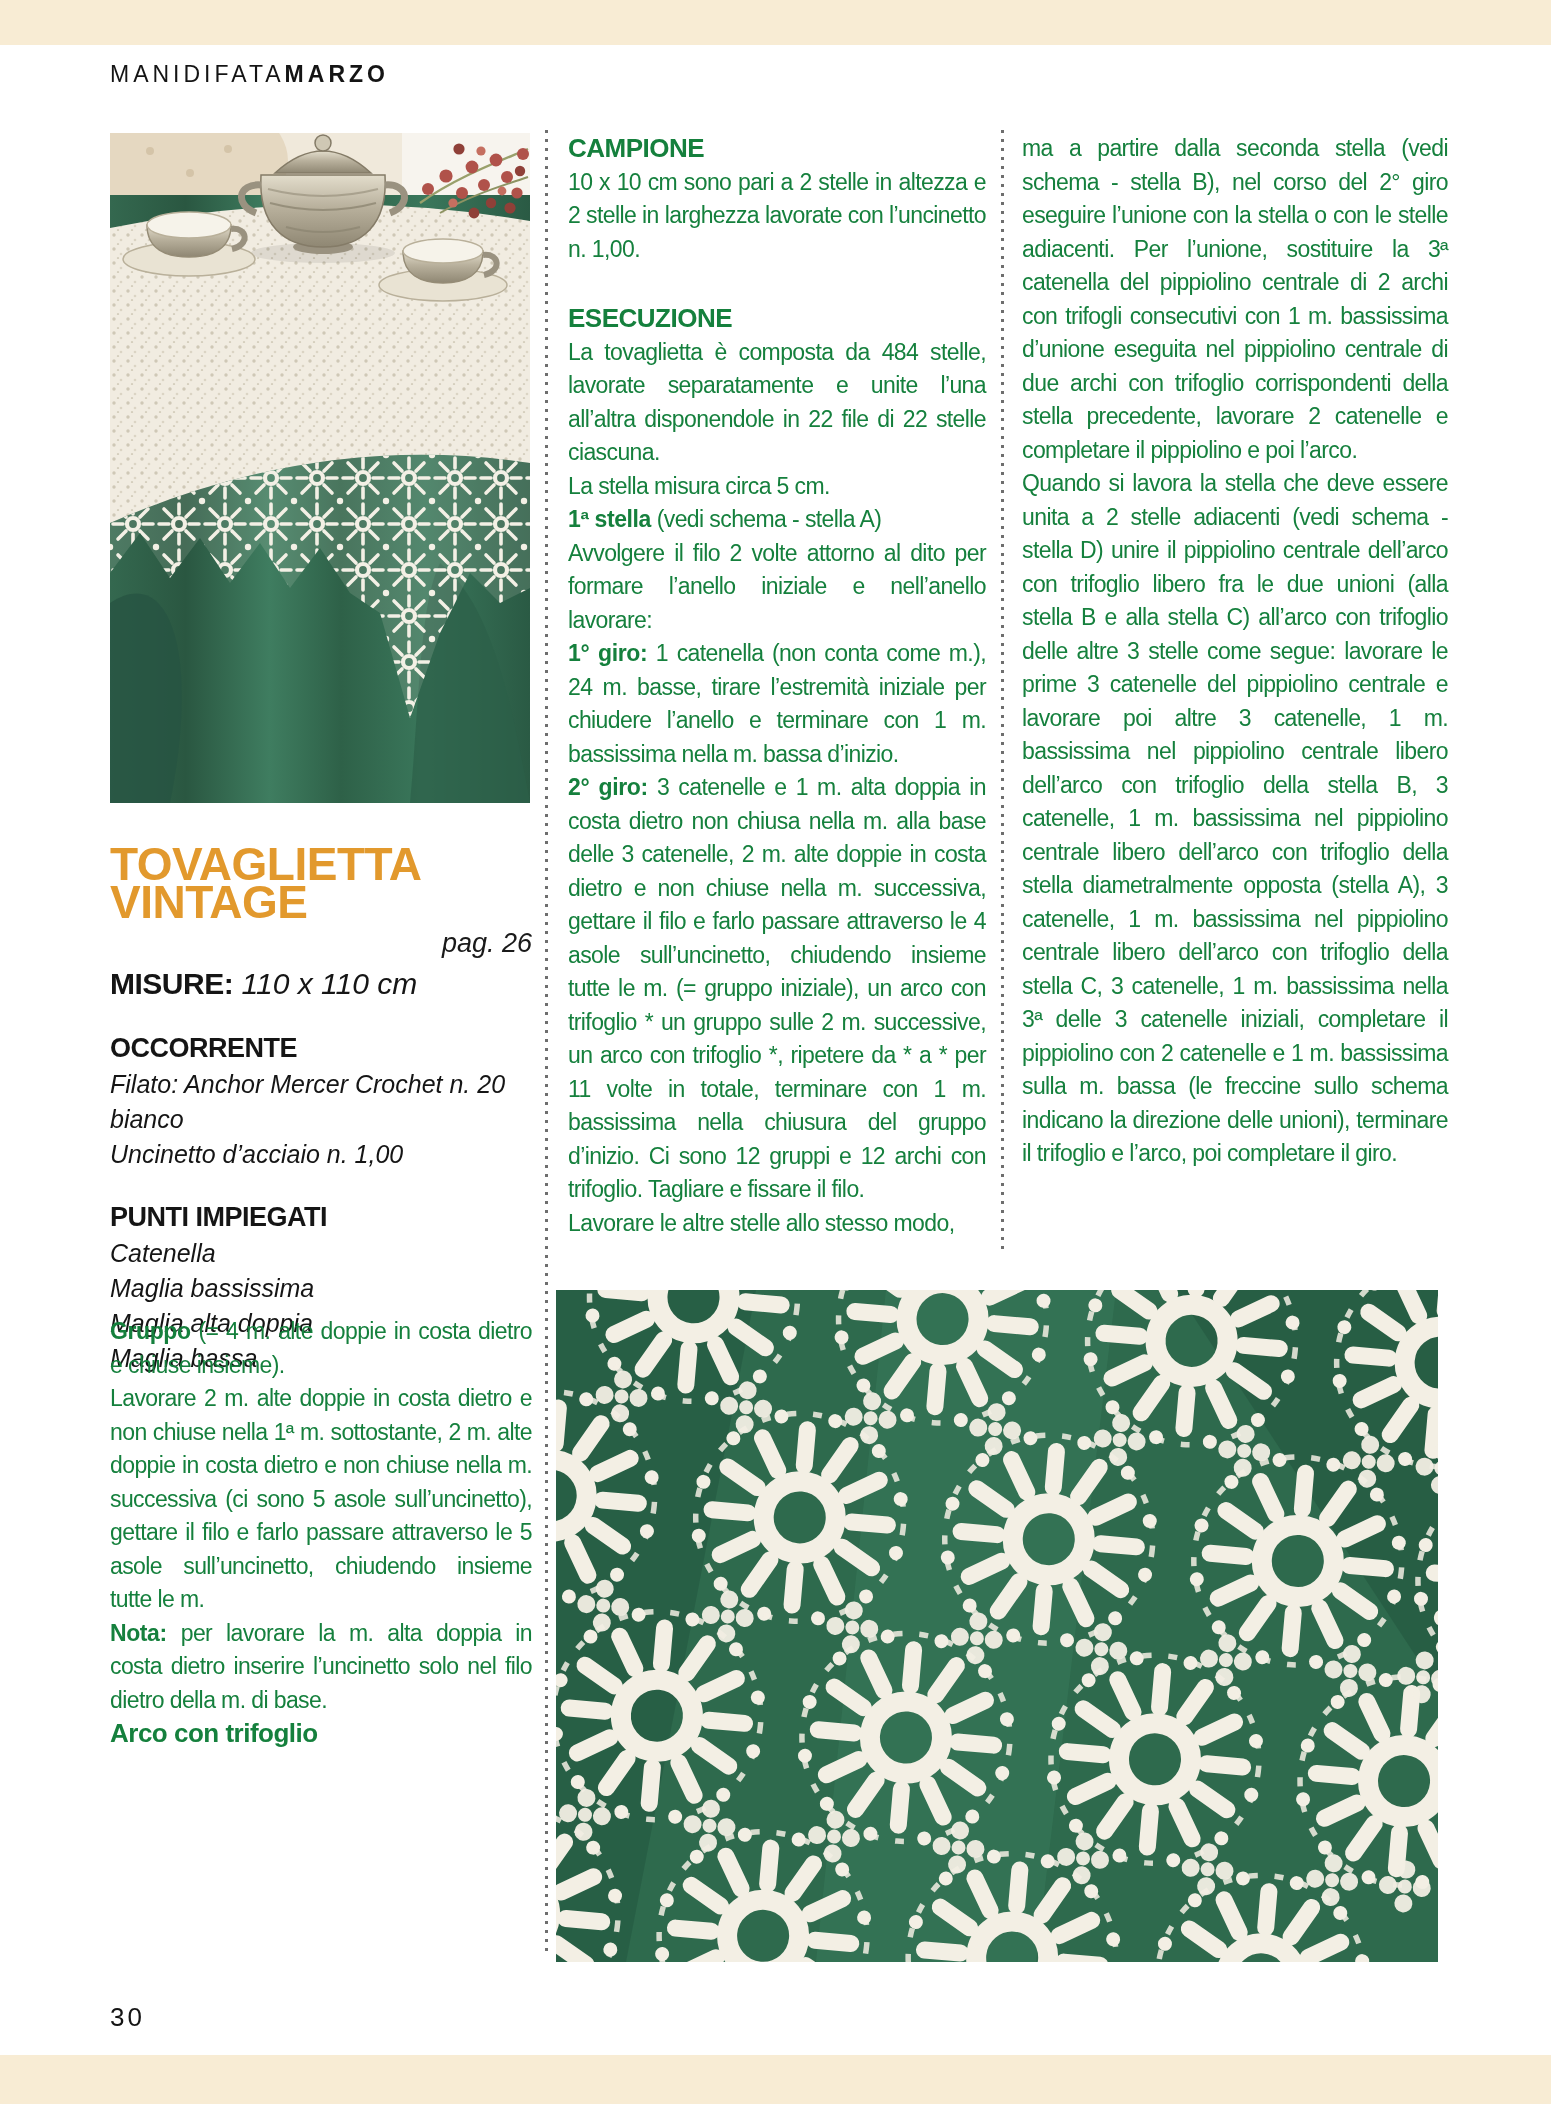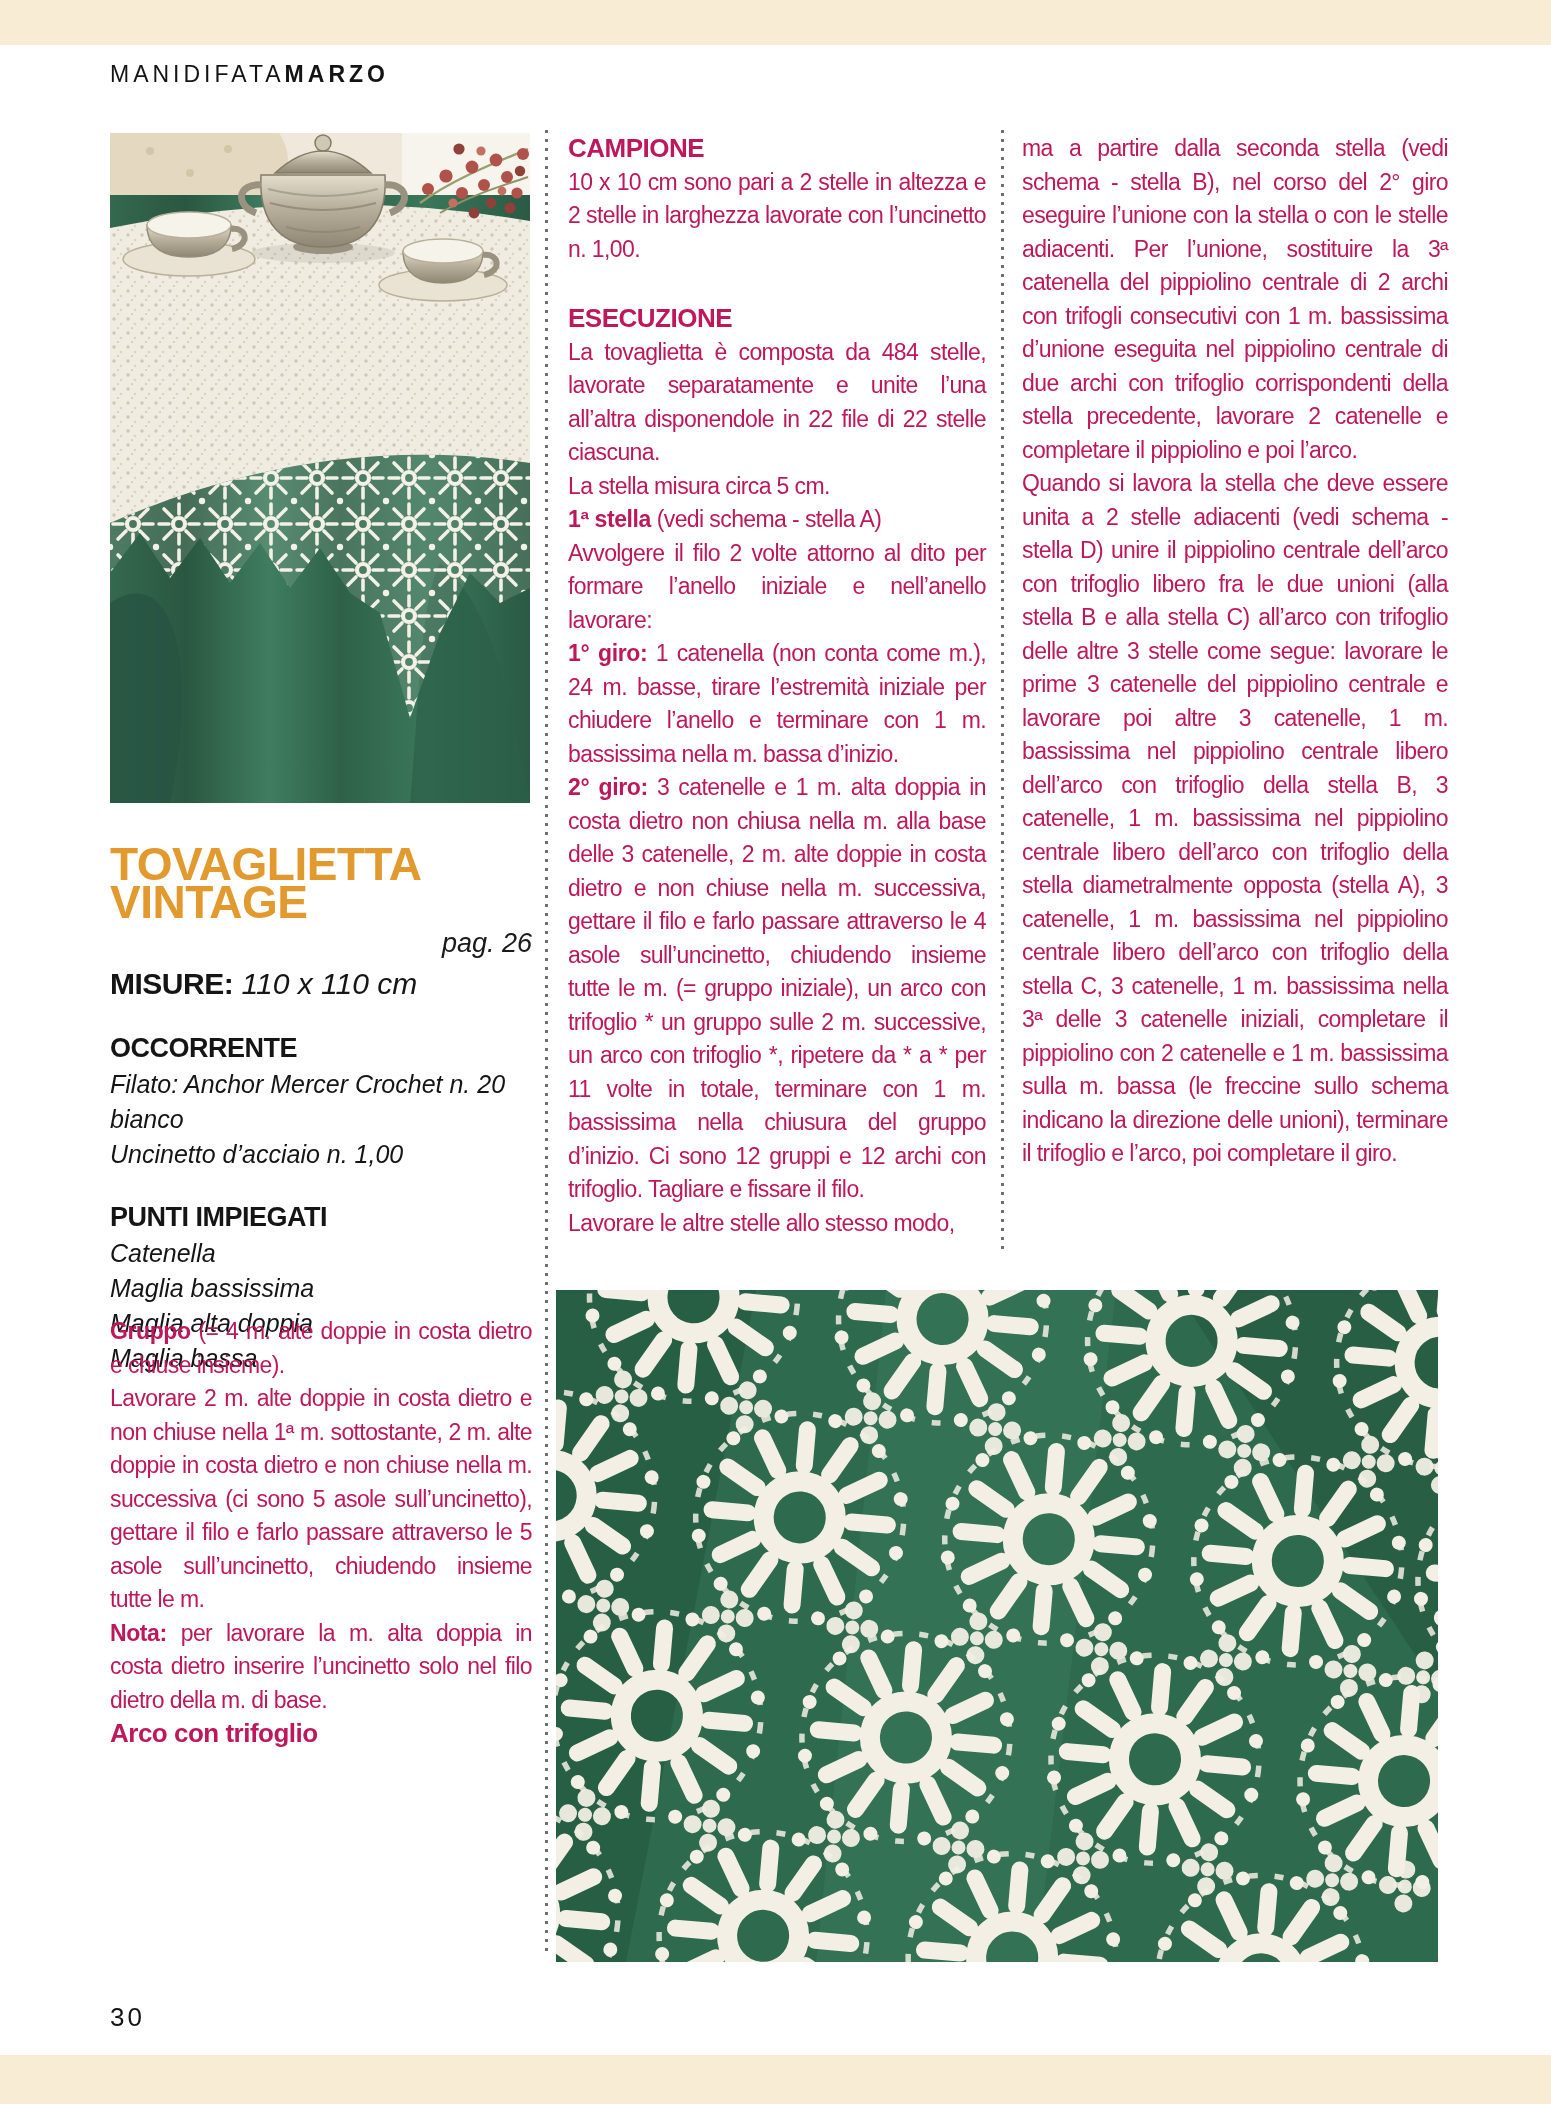--- a/index.html
+++ b/index.html
@@ -31,21 +31,21 @@
   .page-ref{font-size:27px;line-height:32px;font-style:italic;text-align:right;margin-top:6px;color:#1a1a1a;}
   .misure{font-size:30px;line-height:30px;margin-top:10px;}
   .misure b{font-weight:800;letter-spacing:-0.5px;}
   .misure i{font-style:italic;}
   .subhead{font-size:27px;line-height:30px;font-weight:800;letter-spacing:-0.5px;margin-top:36px;}
   .subhead.first{margin-top:34px;}
   .ilist{font-size:25px;line-height:35px;font-style:italic;margin-top:4px;}
 
   
   .tcol{position:absolute;font-size:23px;line-height:33.5px;letter-spacing:-0.6px;
-        text-align:justify;color:#be185d;}
+        text-align:justify;color:#15803d;}
   .tcol p{margin:0;}
   .tcol b{font-weight:800;letter-spacing:-0.4px;}
   .tcol .h{font-size:26px;font-weight:800;letter-spacing:-0.5px;text-align:left;}
   .gap{height:36px;}
   #col-left-text{left:110px;top:1315px;width:422px;}
   #col-mid{left:568px;top:132px;width:418px;}
   #col-right{left:1022px;top:132px;width:426px;}
 
   .pagenum{position:absolute;left:110px;top:2002px;font-size:26px;letter-spacing:3px;color:#141414;}
 </style>

